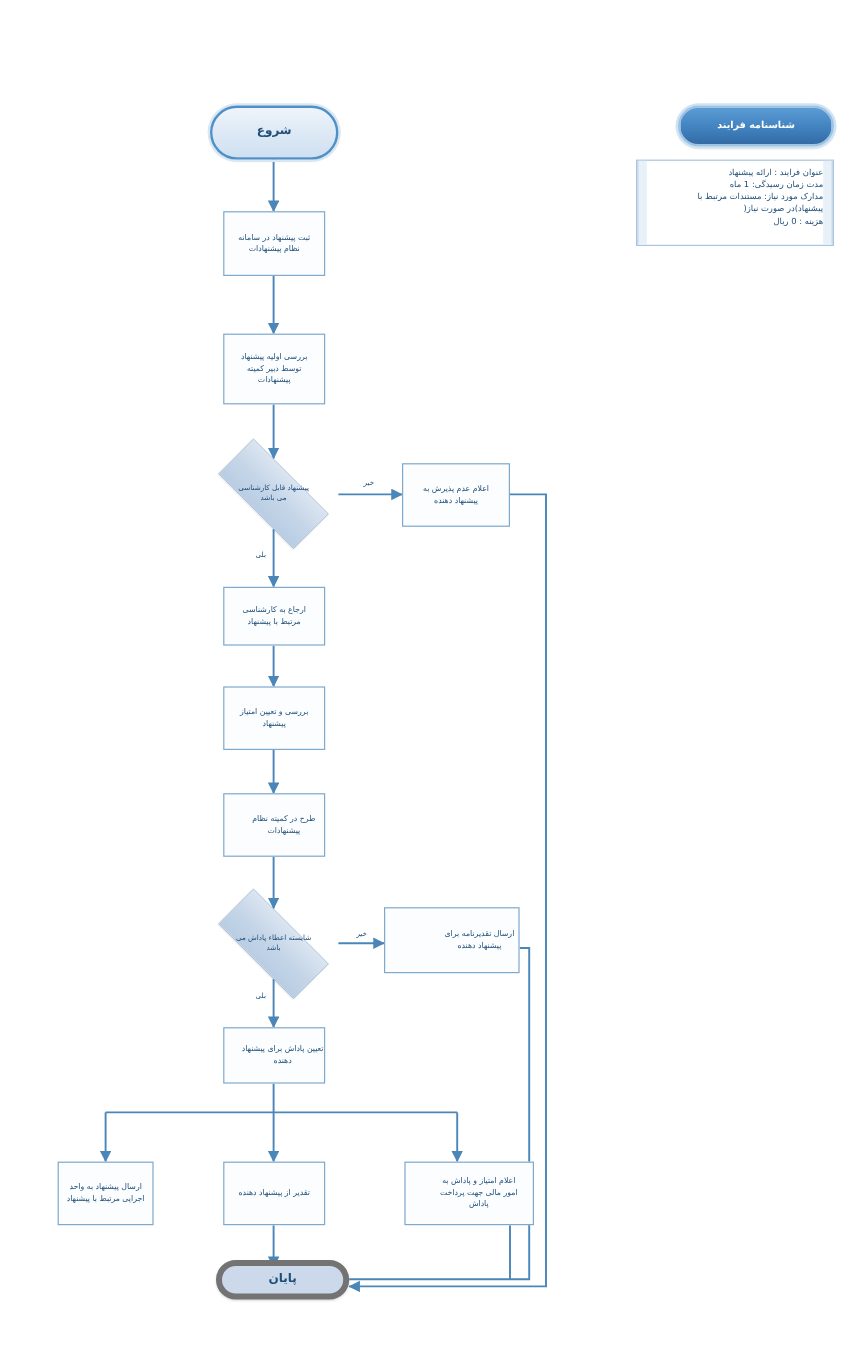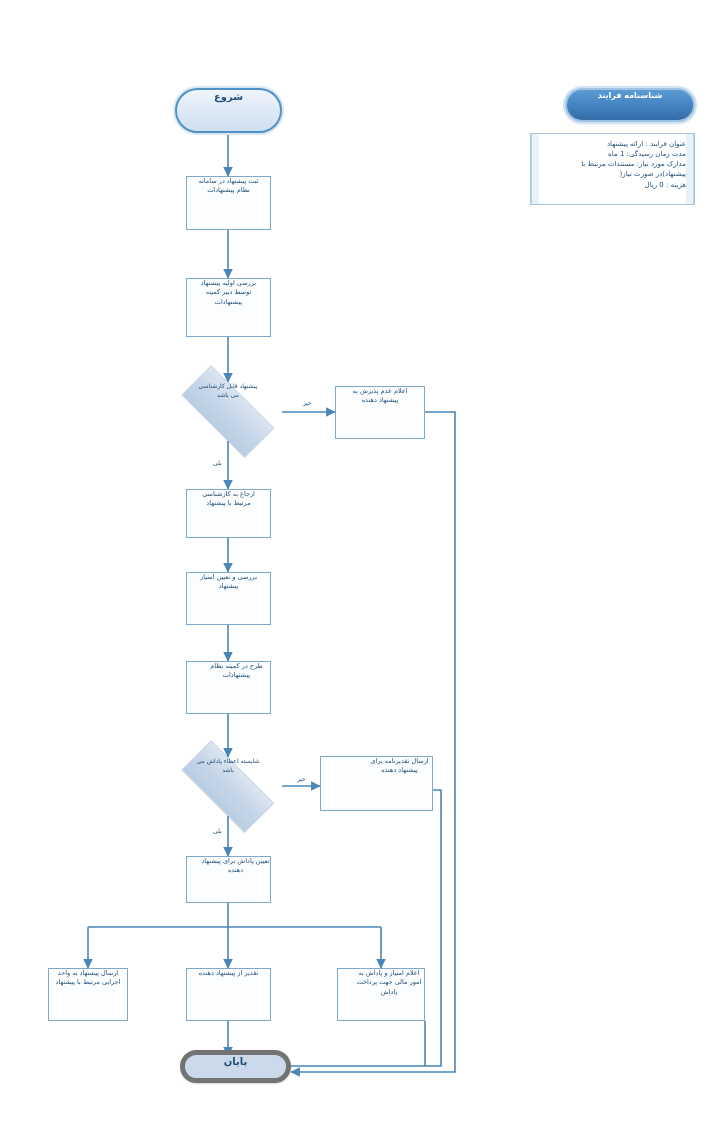--- a/index.html
+++ b/index.html
@@ -5,21 +5,21 @@
 <style>
   html,body{margin:0;padding:0;background:#ffffff;}
   body{
     width:715px;height:1141px;position:relative;overflow:hidden;
     font-family:"DejaVu Sans","Liberation Sans",sans-serif;
     color:#1f4e79;
   }
   #stage{position:absolute;inset:0;width:715px;height:1141px;}
   svg#wires{position:absolute;left:0;top:0;width:715px;height:1141px;}
 
-  .node{position:absolute;box-sizing:border-box;display:flex;
+  .node{position:absolute;box-sizing:border-box;display:flex;align-items:center;
         justify-content:center;text-align:center;line-height:1.45;}
 
   
   .terminator{
     border-radius:999px;
     background:linear-gradient(180deg,#eef4fb 0%,#dce8f5 55%,#cfe0f1 100%);
     border:2px solid #4f90c6;
     box-shadow:0 0 0 2px #d9e7f3, 0 1px 2px rgba(0,0,0,.18);
     color:#1f4e79;font-weight:bold;
   }
@@ -193,21 +193,21 @@
 
   <div class="node process t65" style="left:48px;top:968px;width:80px;height:53px;">
     <span style="white-space:pre-line">ارسال پیشنهاد به واحد
 اجرایی مرتبط با پیشنهاد</span>
   </div>
 
   <div class="node process t65" style="left:186px;top:968px;width:85px;height:53px;">
     <span style="white-space:pre-line">تقدیر از پیشنهاد دهنده</span>
   </div>
 
-  <div class="node process t65" style="left:337px;top:968px;width:88px;height:53px;padding-left:16px;">
+  <div class="node process t65" style="left:337px;top:968px;width:108px;height:53px;padding-left:16px;">
     <span style="white-space:pre-line">اعلام امتیاز و پاداش به
 امور مالی جهت پرداخت
 پاداش</span>
   </div>
 
   <div class="node terminator plain t10" style="left:180px;top:1050px;width:111px;height:33px;">
     <span>پایان</span>
   </div>
 
 </div>

